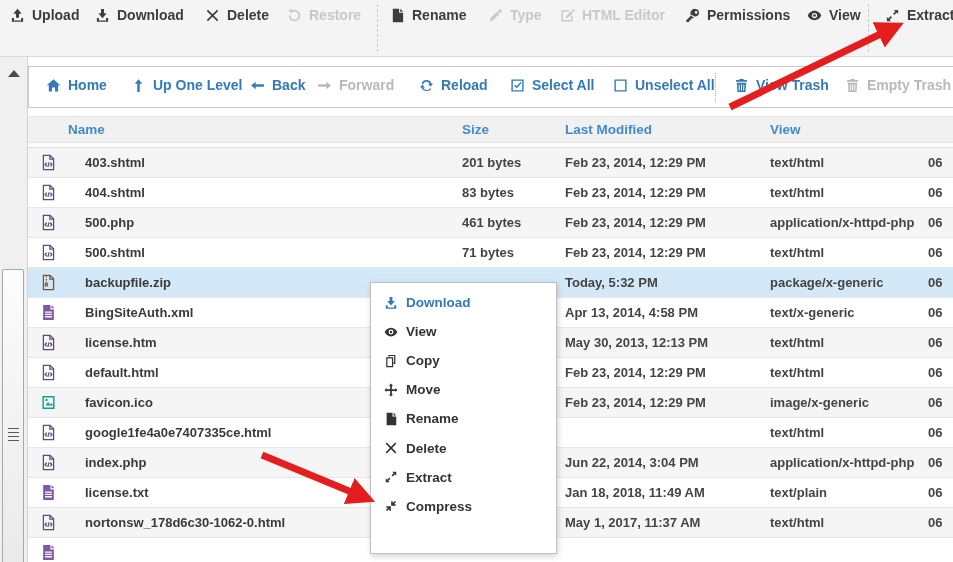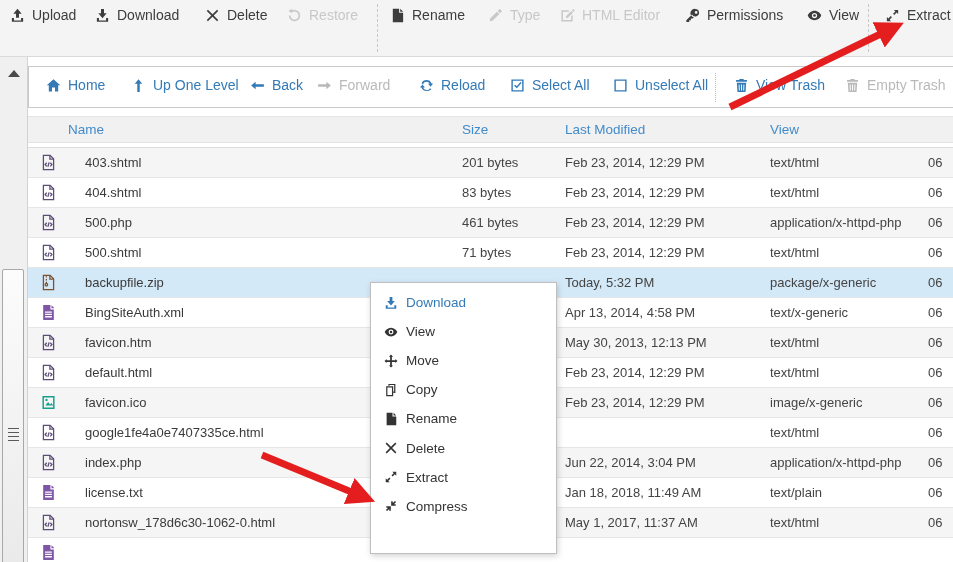--- a/index.html
+++ b/index.html
@@ -3,21 +3,21 @@
 <meta charset="utf-8">
 <style>
   :root{
     --link:#337ab7; --link-disabled:#b9b9b9; --text:#3d3d3d; --text-disabled:#c8c8c8;
     --selected-bg:#d4e9f8; --arrow:#e41e1e; --header-blue:#428bca; --row-odd:#f5f5f5;
     --border:#cccccc;
   }
   *{box-sizing:border-box;}
   html,body{margin:0;padding:0;}
   body{font-family:"Liberation Sans","DejaVu Sans",sans-serif;background:#fff;}
-  .page{position:relative;width:953px;height:562px;overflow:hidden;background:#fff;}
+  .page{position:relative;width:953px;height:562px;overflow:hidden;background:#fff;font-weight:bold;}
 
   
   .top-toolbar{position:absolute;left:0;top:0;width:953px;height:57px;background:#f4f4f4;border-bottom:1px solid #d9d9d9;}
   .t-item{position:absolute;top:7px;display:flex;align-items:center;gap:7px;font-size:14px;color:var(--text);cursor:pointer;white-space:nowrap;}
   .t-item.disabled{color:var(--text-disabled);cursor:default;}
   .t-sep{position:absolute;top:4px;height:48px;border-left:1px dashed #c9c9c9;}
   .icon{display:inline-flex;color:inherit;}
   .t-item .icon svg{width:15px;height:15px;display:block;}
   .top-toolbar>*:nth-child(1){left:10px}.top-toolbar>*:nth-child(2){left:95px}
   .top-toolbar>*:nth-child(3){left:205px}.top-toolbar>*:nth-child(4){left:287px}
@@ -351,21 +351,21 @@
       <div class="row">
         <span class="cell c-icon" style="color: rgb(93, 77, 118);">
           <svg viewBox="0 0 16 16" fill="currentColor" xmlns="http://www.w3.org/2000/svg">
             <g fill="none" stroke="currentColor" stroke-width="1.2">
               <path d="M3.2 1.2h6.3l3.3 3.3v10.3H3.2z"></path>
               <path d="M9.3 1.4v3.4h3.4"></path>
               <path d="M6.3 8.2 4.8 9.9l1.5 1.7M9.7 8.2l1.5 1.7-1.5 1.7M8.6 7.9 7.4 12"></path>
             </g>
           </svg>
         </span>
-        <span class="cell c-name">favicon.htm</span>
+        <span class="cell c-name">license.htm</span>
         <span class="cell c-size"></span>
         <span class="cell c-mod">May 30, 2013, 12:13 PM</span>
         <span class="cell c-type">text/html</span>
         <span class="cell c-perm">06</span>
       </div>
       <div class="row">
         <span class="cell c-icon" style="color: rgb(93, 77, 118);">
           <svg viewBox="0 0 16 16" fill="currentColor" xmlns="http://www.w3.org/2000/svg">
             <g fill="none" stroke="currentColor" stroke-width="1.2">
               <path d="M3.2 1.2h6.3l3.3 3.3v10.3H3.2z"></path>
@@ -480,32 +480,32 @@
           <svg viewBox="0 0 16 16" fill="currentColor" xmlns="http://www.w3.org/2000/svg">
             <path fill-rule="evenodd" d="M8 3C4.4 3 1.7 5.6.8 8c.9 2.4 3.6 5 7.2 5s6.3-2.6 7.2-5C14.3 5.6 11.6 3 8 3zm0 2.2A2.8 2.8 0 1 1 8 10.8 2.8 2.8 0 0 1 8 5.2z"></path>
             <circle cx="8" cy="8" r="1.4"></circle>
           </svg>
         </span>
         <span class="lbl">View</span>
       </div>
       <div class="menu-item">
         <span class="icon">
           <svg viewBox="0 0 16 16" fill="currentColor" xmlns="http://www.w3.org/2000/svg">
+            <path fill-rule="evenodd" d="M5 1h8v10.5h-2.2V9.7h.8V2.4H6.4v.8H5zM2.5 3.8h8V15h-8zM3.9 5.2v8.4h5.2V5.2z"></path>
+          </svg>
+        </span>
+        <span class="lbl">Copy</span>
+      </div>
+      <div class="menu-item">
+        <span class="icon">
+          <svg viewBox="0 0 16 16" fill="currentColor" xmlns="http://www.w3.org/2000/svg">
             <path d="M8 .6 10.4 3H9v4h4V5.6L15.4 8 13 10.4V9H9v4h1.4L8 15.4 5.6 13H7V9H3v1.4L.6 8 3 5.6V7h4V3H5.6z"></path>
           </svg>
         </span>
         <span class="lbl">Move</span>
-      </div>
-      <div class="menu-item">
-        <span class="icon">
-          <svg viewBox="0 0 16 16" fill="currentColor" xmlns="http://www.w3.org/2000/svg">
-            <path fill-rule="evenodd" d="M5 1h8v10.5h-2.2V9.7h.8V2.4H6.4v.8H5zM2.5 3.8h8V15h-8zM3.9 5.2v8.4h5.2V5.2z"></path>
-          </svg>
-        </span>
-        <span class="lbl">Copy</span>
       </div>
       <div class="menu-item">
         <span class="icon">
           <svg viewBox="0 0 16 16" fill="currentColor" xmlns="http://www.w3.org/2000/svg">
             <path d="M3 .8h6.7V5H14v10.2H3zM10.9.8 14 3.9h-3.1z"></path>
           </svg>
         </span>
         <span class="lbl">Rename</span>
       </div>
       <div class="menu-item">

